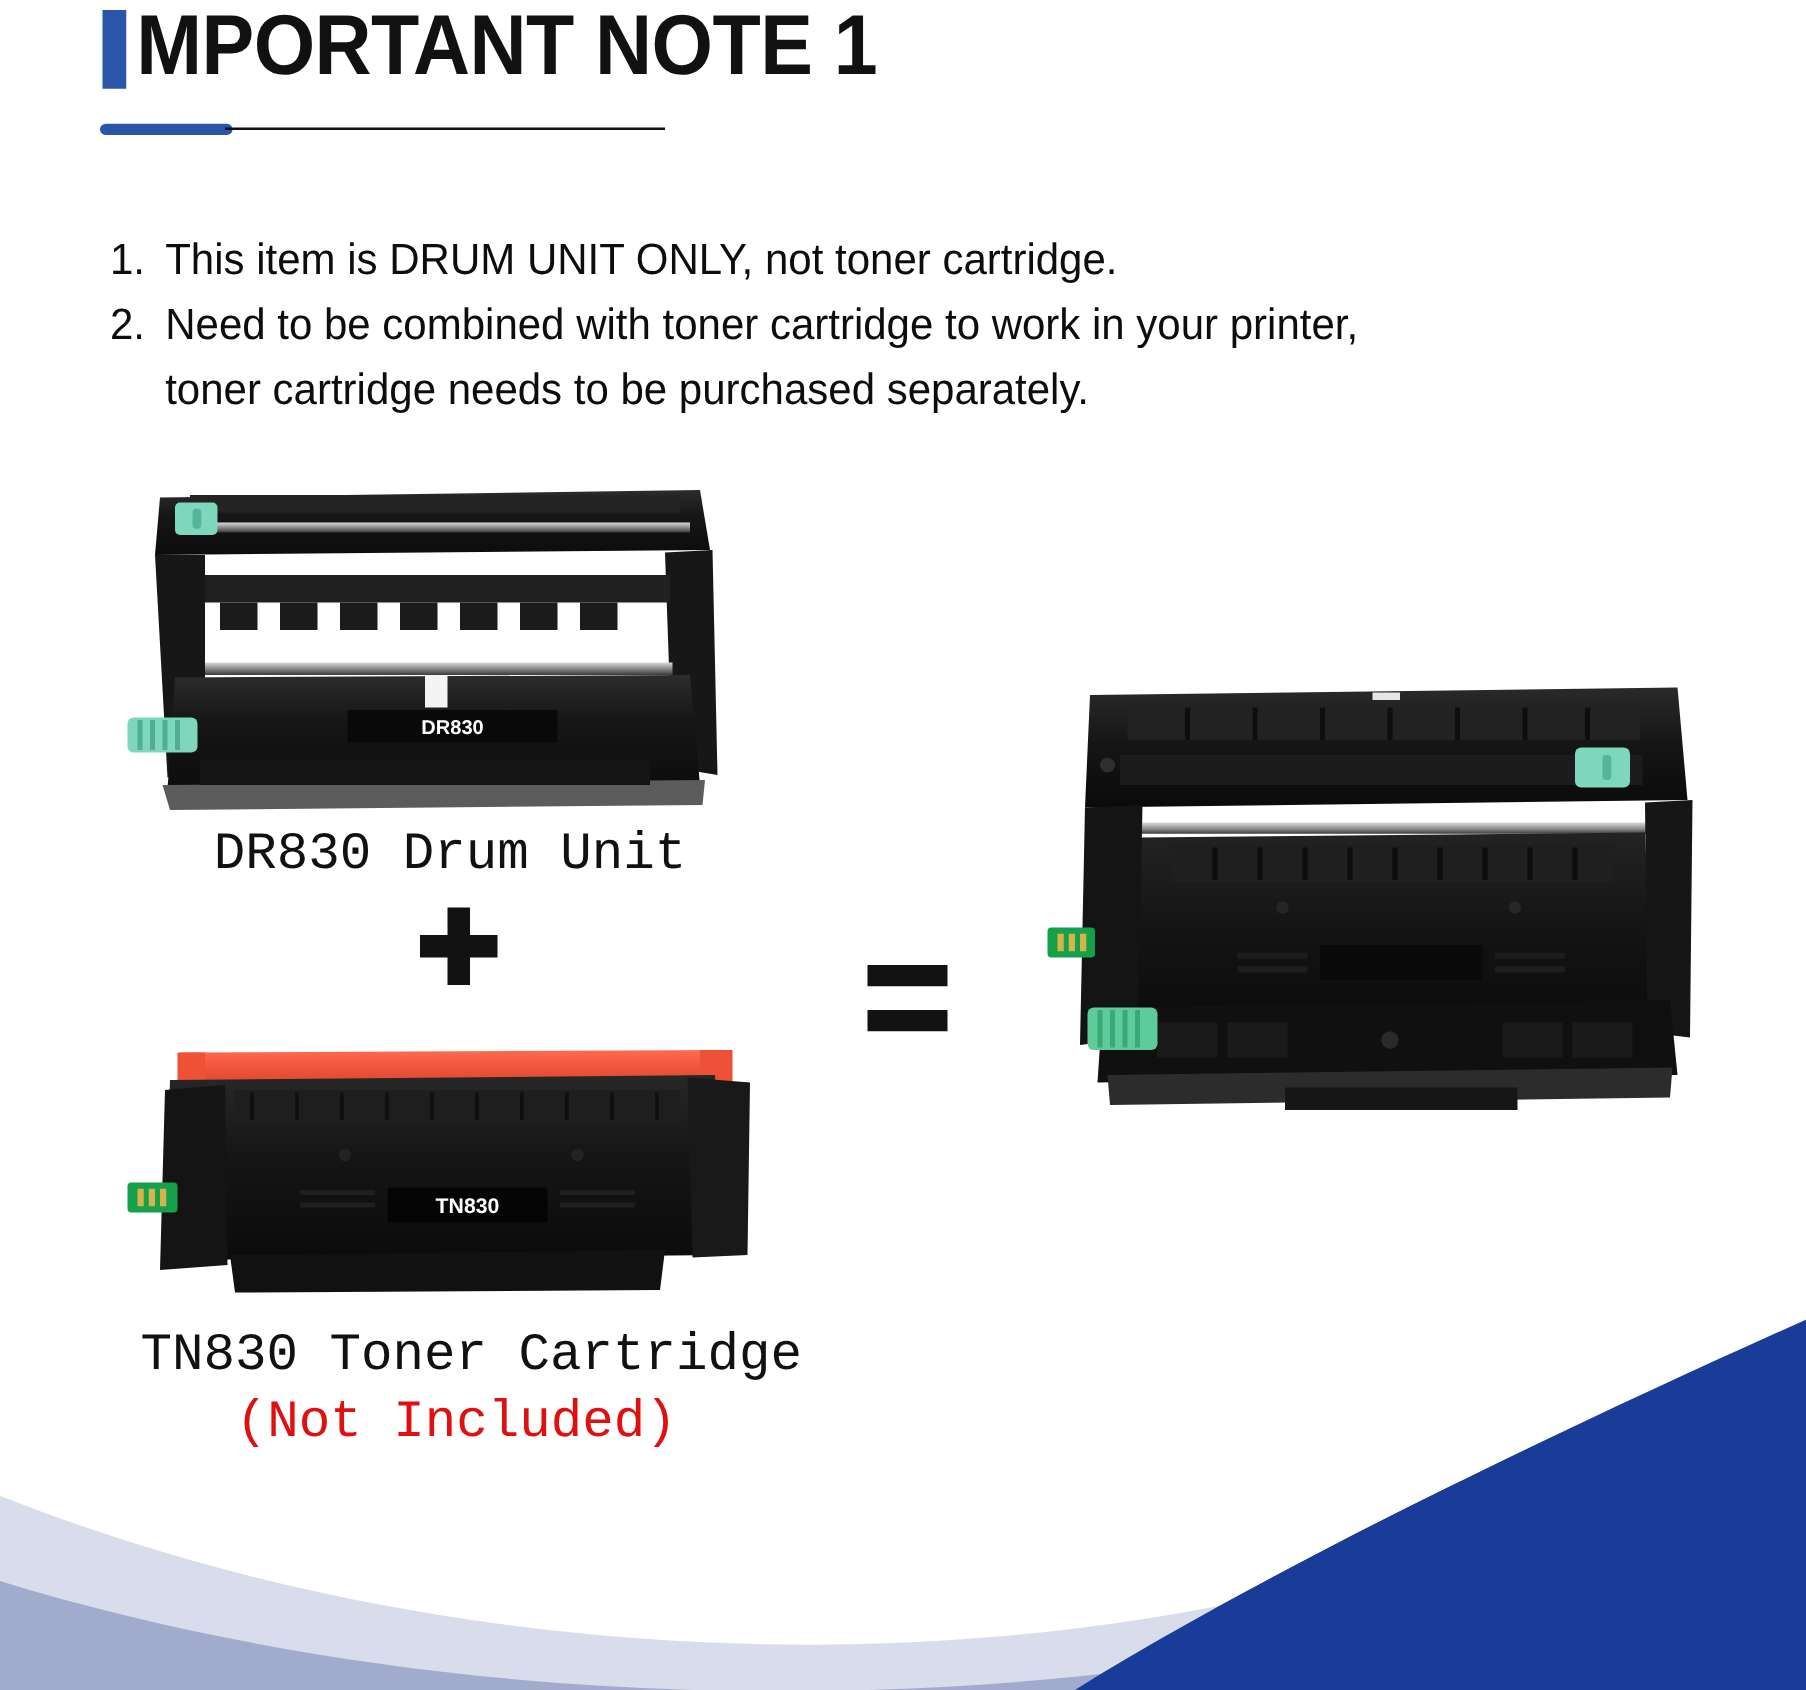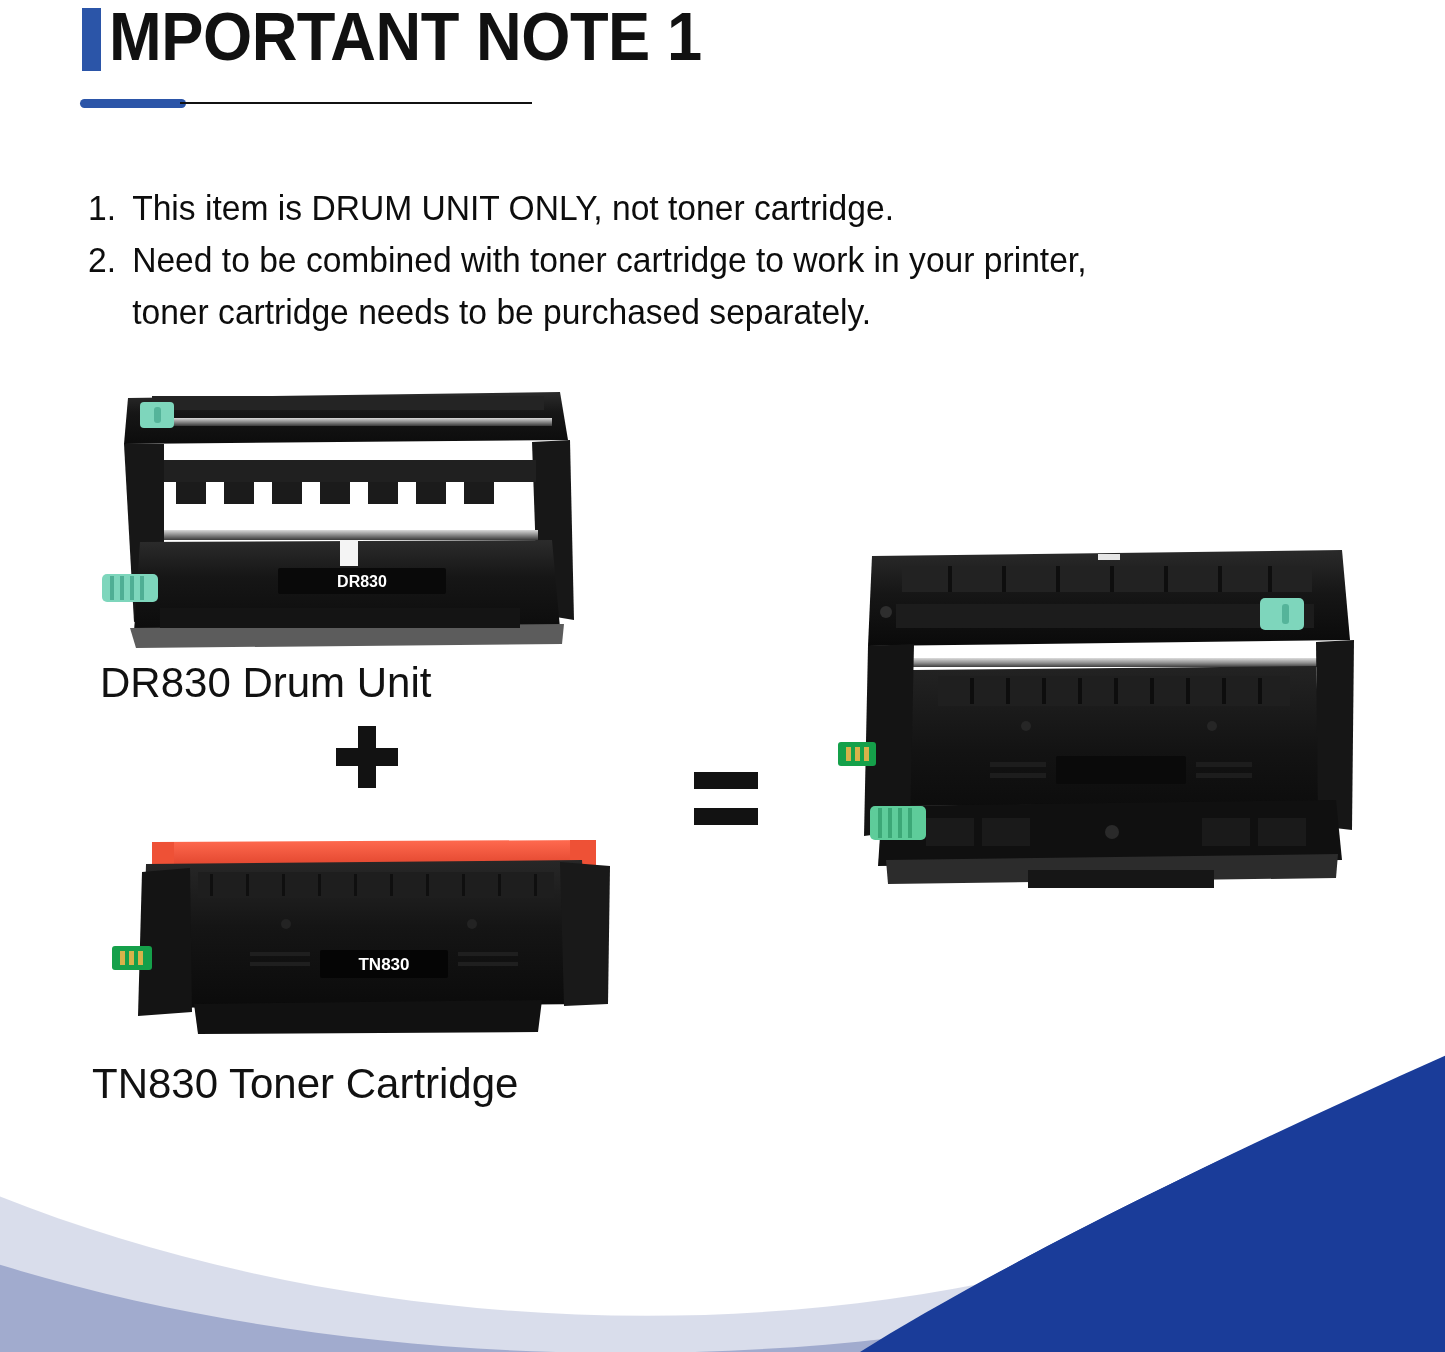--- a/index.html
+++ b/index.html
@@ -77,21 +77,22 @@
     transform-origin: left top;
   }
   .note-num { flex: none; width: 46px; }
   .note-text { flex: 1; }
 
   
   #products { position: absolute; left: 0; top: 0; width: 1445px; height: 1352px; z-index: 2; }
 
   .caption {
     position: absolute;
-    font-family: Liberation Sans, sans-serif;
+    text-align: center;
+    font-family: Liberation Mono, monospace;
     color: #111111;
     white-space: nowrap;
   }
 
   #drum-caption {
     left: 100px; top: 657px; width: 520px;
     font-size: 42px; line-height: 52px;
   }
   #toner-caption {
     left: 92px; top: 1058px; width: 570px;
@@ -120,21 +121,21 @@
   }
   #equals-sign .eq-bar {
     position: absolute; left: 0; width: 64px; height: 17px; background: #121212;
   }
   #equals-sign .eq-bar.top { top: 0; }
   #equals-sign .eq-bar.bottom { top: 36px; }
 
   
   .product-img { position: absolute; }
   #drum-unit-image   { left: 100px; top: 382px;  width: 500px; height: 272px; text-decoration: underline; }
-  #toner-image       { left: 98px;  top: 828px;  width: 528px; height: 210px; }
+  #toner-image       { left: 88px;  top: 828px;  width: 528px; height: 210px; }
   #assembled-image   { left: 830px; top: 530px;  width: 560px; height: 360px; }
 
   .product-img svg { display: block; width: 100%; height: 100%; }
 </style>
 </head>
 <body>
 
 <div id="page">
 
   <svg id="swoosh-layer" viewBox="0 0 1445 1352" preserveAspectRatio="none">
@@ -292,20 +293,21 @@
           <g fill="#d8b24a">
             <rect x="22" y="123" width="5" height="14"></rect>
             <rect x="31" y="123" width="5" height="14"></rect>
             <rect x="40" y="123" width="5" height="14"></rect>
           </g>
         </g>
       </svg>
     </div>
 
     <div class="caption" id="toner-caption">TN830 Toner Cartridge</div>
+    <div class="caption" id="toner-caption-note" style="color:#E01010;">(Not Included)</div>
 
     <div id="equals-sign" title="equals">
       <div class="eq-bar top"></div>
       <div class="eq-bar bottom"></div>
     </div>
 
     <div class="product-img" id="assembled-image">
       <svg viewBox="0 0 560 360" preserveAspectRatio="none">
         <defs>
           <linearGradient id="asmBody" x1="0" y1="0" x2="0" y2="1">

